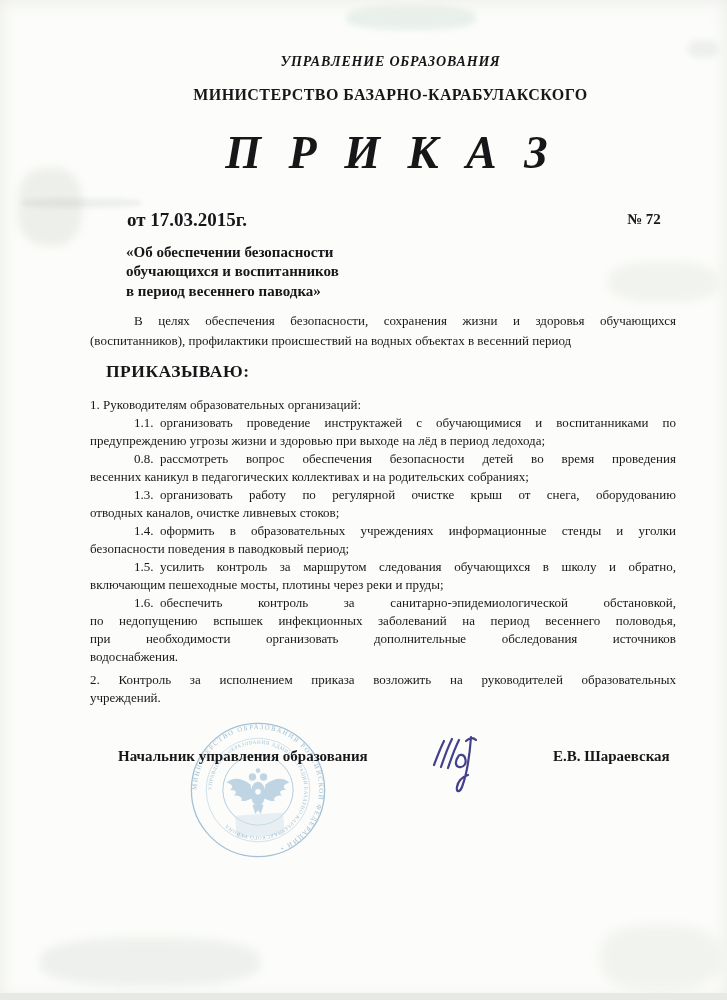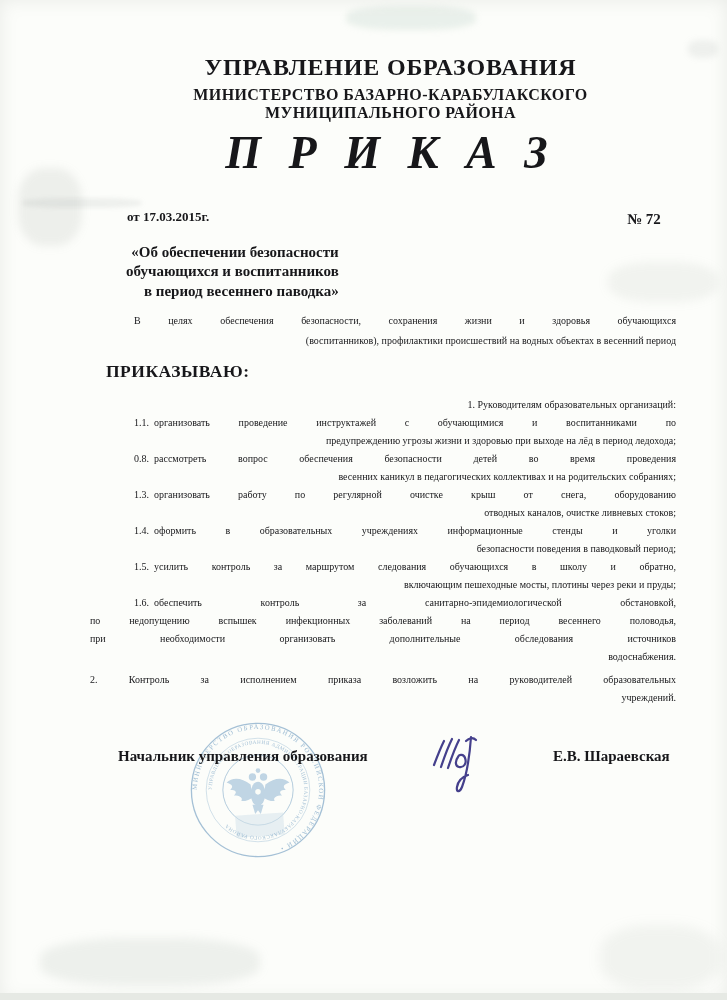--- a/index.html
+++ b/index.html
@@ -14,35 +14,35 @@
   .s1{left:346px;top:6px;width:130px;height:24px;background:rgba(168,198,180,.22);filter:blur(3px);}
   .s2{left:18px;top:168px;width:64px;height:78px;background:rgba(130,140,135,.12);filter:blur(4px);}
   .s3{left:22px;top:198px;width:120px;height:10px;background:rgba(120,130,128,.10);filter:blur(2px);}
   .s4{left:40px;top:938px;width:220px;height:48px;background:rgba(150,165,155,.14);filter:blur(5px);}
   .s5{left:608px;top:262px;width:110px;height:40px;background:rgba(150,160,152,.10);filter:blur(5px);}
   .s6{left:600px;top:925px;width:120px;height:65px;background:rgba(148,160,150,.10);filter:blur(6px);}
   .s7{left:688px;top:40px;width:30px;height:18px;background:rgba(140,150,145,.12);filter:blur(3px);}
   .edge-bottom{position:absolute;left:0;bottom:0;width:100%;height:7px;background:#e6e9e4;}
 
   .center-block{position:absolute;left:58px;right:4px;text-align:center;}
-  .org1{top:54px;font-size:24px;font-weight:bold;letter-spacing:.8px;}
+  .org1{top:54px;font-size:14px;font-weight:bold;letter-spacing:.8px;font-style:italic;}
   .org2{top:86px;font-size:16px;font-weight:bold;letter-spacing:.4px;}
   .org3{top:104px;font-size:16px;font-weight:bold;letter-spacing:.4px;}
   .doc-title{top:126px;font-size:46px;line-height:54px;font-weight:bold;font-style:italic;letter-spacing:8px;}
 
-  .date{position:absolute;left:127px;top:209px;font-size:13px;font-weight:bold;}
+  .date{position:absolute;left:127px;top:209px;font-size:19px;font-weight:bold;}
   .num{position:absolute;left:627px;top:211px;font-size:15px;font-weight:bold;}
 
   .subject{position:absolute;left:126px;top:243px;font-size:15px;font-weight:bold;line-height:19.3px;}
 
-  .bodyblock{position:absolute;left:90px;width:586px;font-size:10px;}
+  .bodyblock{position:absolute;left:90px;width:586px;font-size:13px;}
   .intro{top:311px;line-height:20px;}
   .order-heading{top:361px;text-align:left;padding-left:16px;font-size:17.5px;font-weight:bold;letter-spacing:.5px;}
   .list{top:396px;line-height:18px;}
-  .line{min-height:18px;text-align:right;}
+  .line{min-height:18px;}
   .jl{text-align:justify;text-align-last:justify;}
   .ind{text-indent:44px;}
   .p2{margin-top:5px;}
 
   .sign-label{position:absolute;left:118px;top:748px;font-size:15px;font-weight:bold;z-index:3;}
   .sign-name{position:absolute;left:553px;top:748px;font-size:15px;font-weight:bold;z-index:3;}
   .signature-svg{position:absolute;left:424px;top:730px;z-index:3;}
   .stamp-svg{position:absolute;left:184px;top:716px;z-index:2;opacity:.82;mix-blend-mode:multiply;}
 </style>
 </head>
@@ -54,21 +54,20 @@
   <div class="smudge s2"></div>
   <div class="smudge s3"></div>
   <div class="smudge s4"></div>
   <div class="smudge s5"></div>
   <div class="smudge s6"></div>
   <div class="smudge s7"></div>
   <div class="edge-bottom"></div>
 
   <div class="center-block org1">УПРАВЛЕНИЕ ОБРАЗОВАНИЯ</div>
   <div class="center-block org2">МИНИСТЕРСТВО  БАЗАРНО-КАРАБУЛАКСКОГО</div>
-  <div class="center-block org3">МУНИЦИПАЛЬНОГО РАЙОНА</div>
   <div class="center-block doc-title">П Р И К А З</div>
 
   <div class="date">от 17.03.2015г.</div>
   <div class="num">№ 72</div>
 
   <div class="subject">
     <div class="line">«Об обеспечении безопасности</div>
     <div class="line">обучающихся и воспитанников</div>
     <div class="line">в период весеннего паводка»</div>
   </div>

